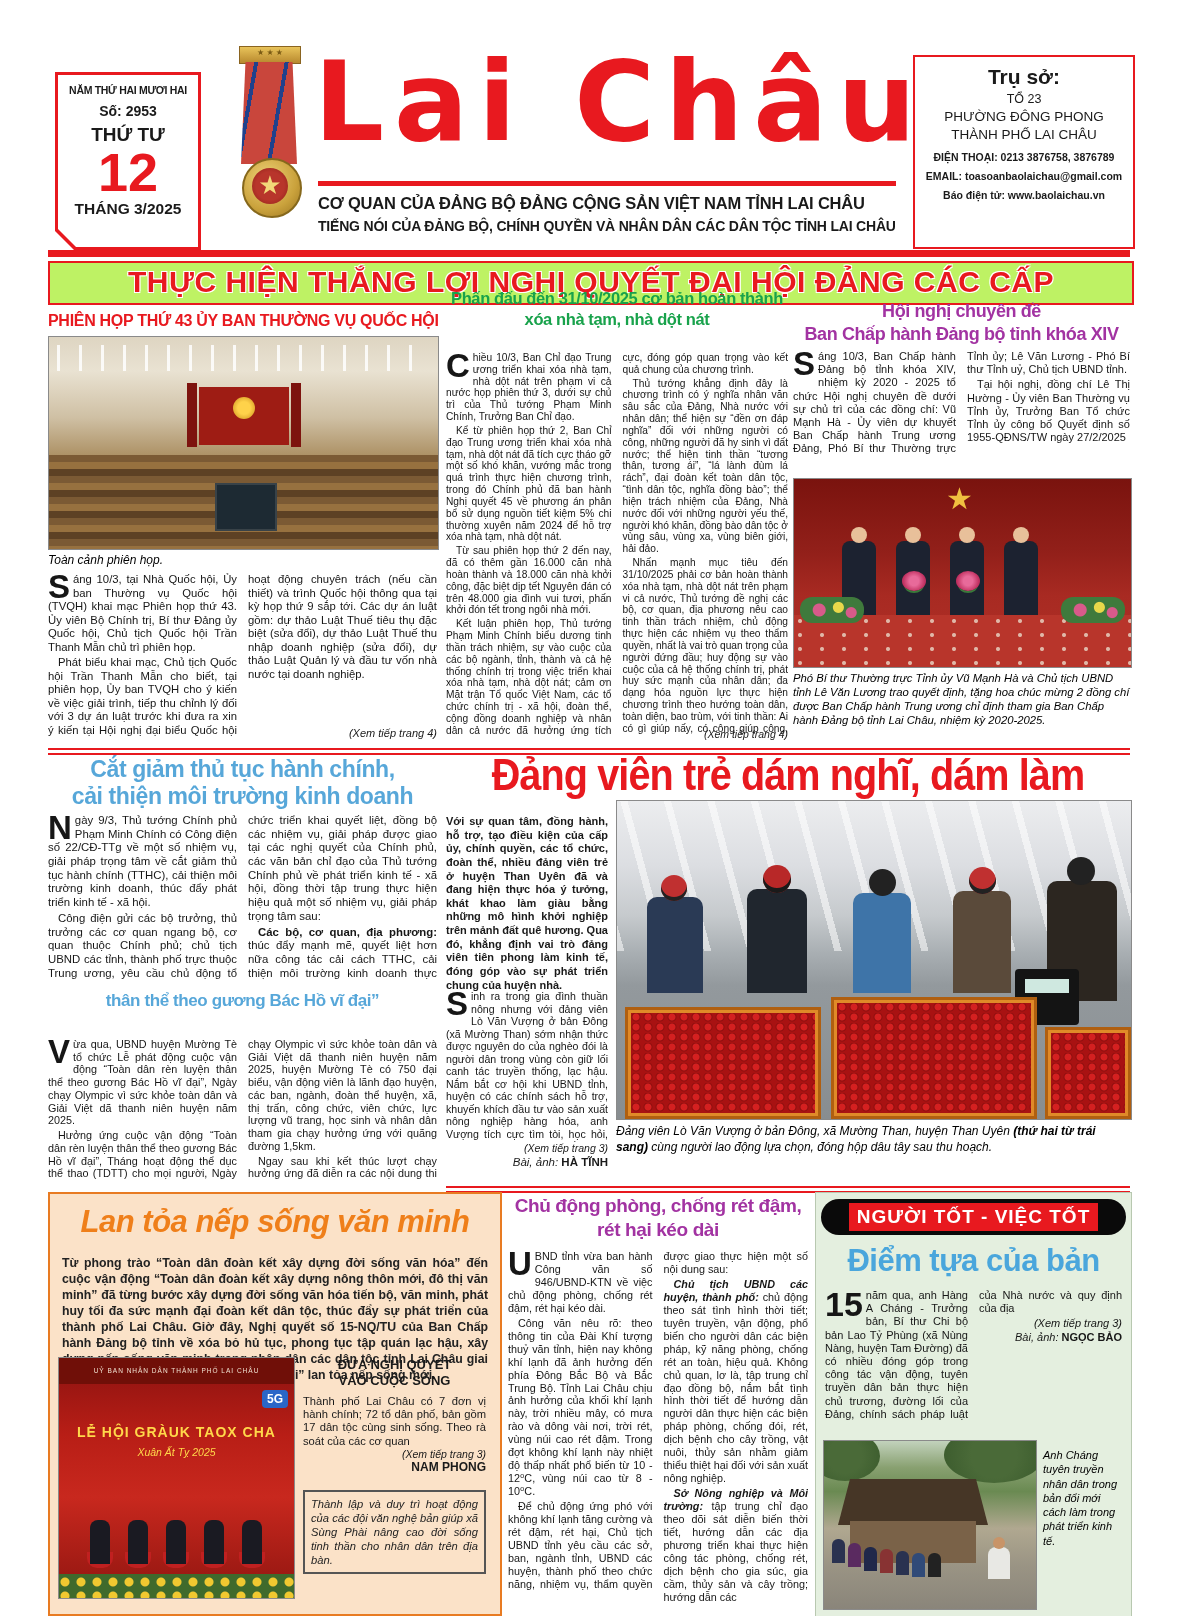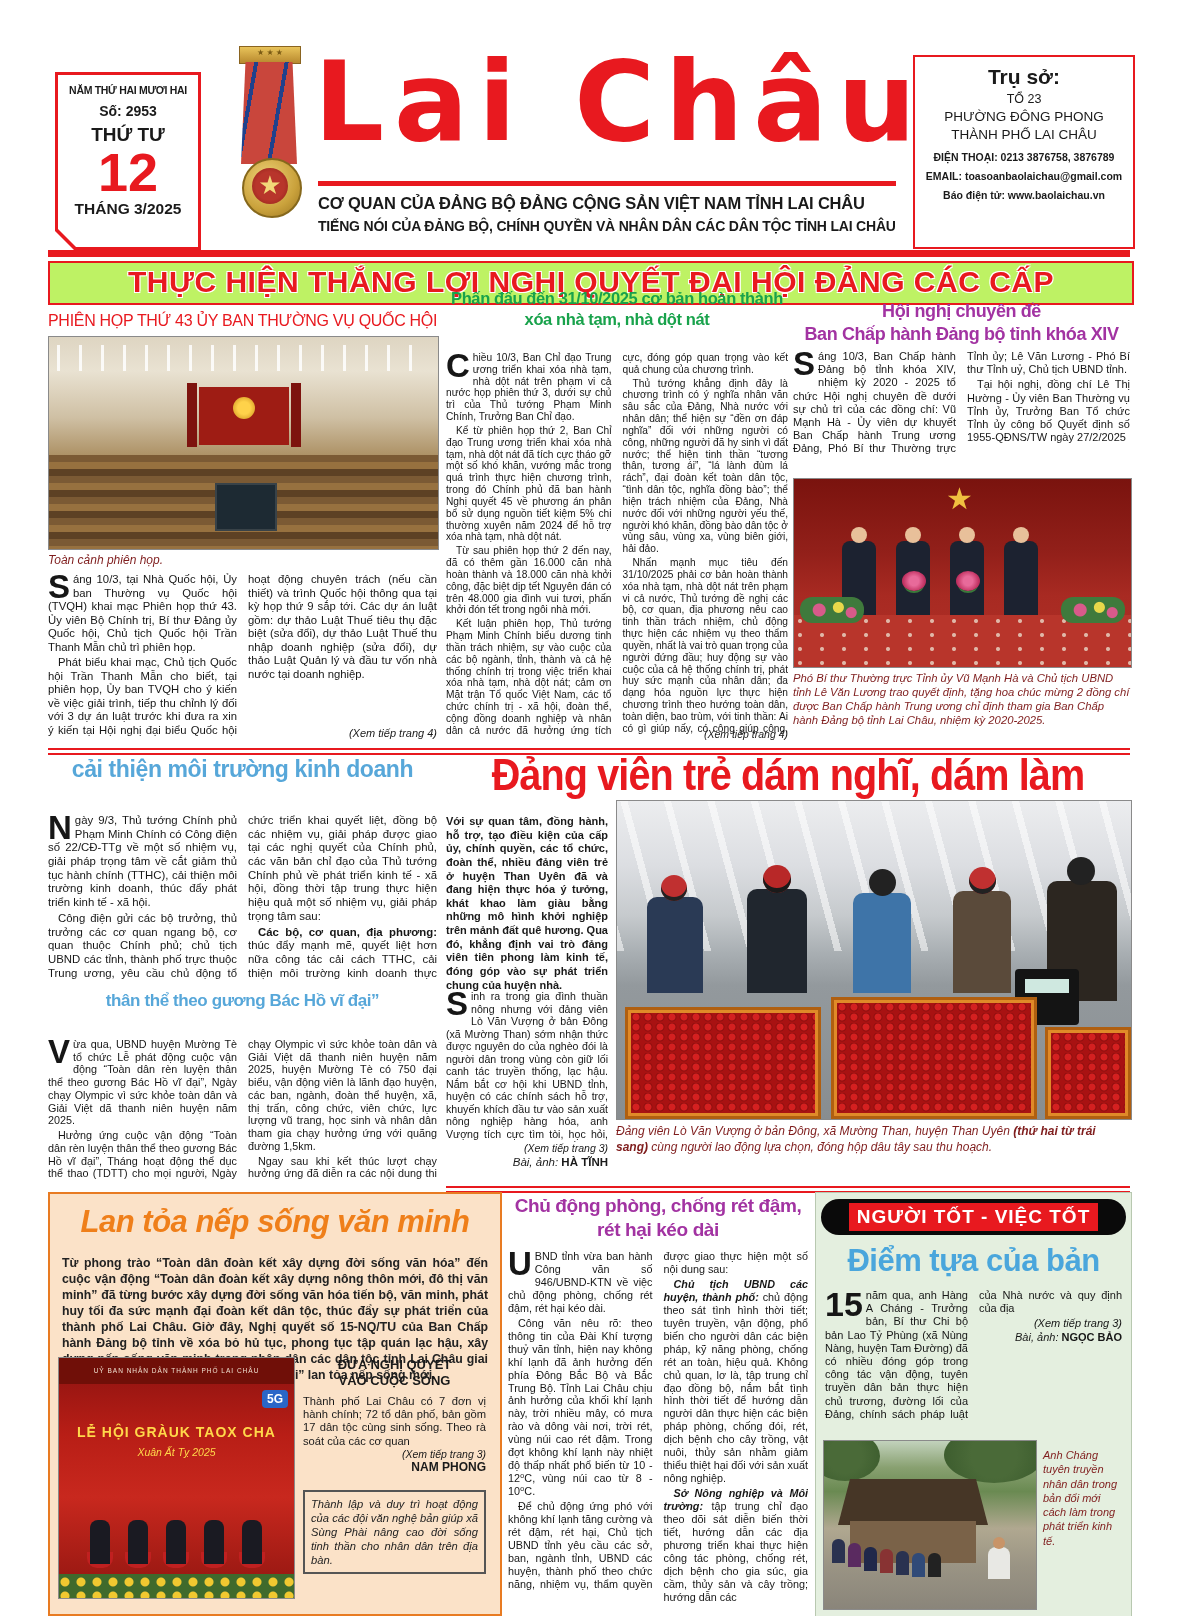--- a/index.html
+++ b/index.html
@@ -39,27 +39,27 @@
   .btxt{text-align:justify;color:#161616;}
   .cols2{column-count:2;column-gap:11px;column-fill:auto;overflow:hidden;}
   .btxt p{margin:0 0 2px 0;text-indent:10px;}
   .btxt p.first{text-indent:0;}
   .drop{float:left;font-size:33px;line-height:26px;font-weight:bold;padding:1px 3px 0 0;}
   .dropnum{float:left;font-size:34px;line-height:28px;font-weight:bold;padding:1px 3px 0 0;}
   .more{display:block;text-align:right;font-style:italic;}
   .credit{display:block;text-align:right;}
   .credit b{font-style:normal;}
   .credit i{font-style:italic;font-weight:normal;}
-  .caption{font-style:italic;color:#7f1d1d;}
+  .caption{font-style:italic;color:#000000;}
   .lead-bi{font-weight:bold;font-style:italic;}
   .lead-b{font-weight:bold;}
   .photo{position:absolute;overflow:hidden;border:1px solid #8a8a8a;}
   .sep{position:absolute;height:3px;border-top:2.5px solid #e8191f;border-bottom:2.5px solid #e8191f;}
   
-  .qh-head{left:48px;top:312px;width:389px;font-size:16px;font-weight:normal;color:#e8191f;text-align:center;white-space:nowrap;letter-spacing:-0.3px;}
+  .qh-head{left:48px;top:312px;width:389px;font-size:16px;font-weight:bold;color:#e8191f;text-align:center;white-space:nowrap;letter-spacing:-0.3px;}
   .qh-photo{left:48px;top:336px;width:389px;height:212px;background:linear-gradient(180deg,#ded5c2 0%,#e9e2d2 16%,#cfc0a4 38%,#a98c5e 58%,#8a6b40 78%,#6f5430 100%);}
   .qh-ceil{position:absolute;left:8px;top:8px;right:8px;height:26px;background:repeating-linear-gradient(90deg,rgba(255,255,255,.85) 0 3px,transparent 3px 22px);}
   .qh-panel{position:absolute;left:150px;top:50px;width:90px;height:58px;background:#9e1c14;}
   .qh-emblem{position:absolute;left:184px;top:60px;width:22px;height:22px;border-radius:50%;background:radial-gradient(circle,#ffd24a 40%,#e0a82e 75%);}
   .qh-flag{position:absolute;top:46px;width:10px;height:64px;background:#7d130e;}
   .qh-desks{position:absolute;left:0;right:0;top:118px;bottom:0;background:repeating-linear-gradient(180deg,#7b5a34 0 7px,#97713f 7px 14px,#5d4124 14px 21px);}
   .qh-screen{position:absolute;left:166px;top:146px;width:58px;height:44px;background:#1d2a33;border:2px solid #384248;}
   .qh-cap{left:48px;top:553px;width:389px;font-size:12px;}
   .qh-body{left:48px;top:573px;width:389px;height:170px;font-size:11.3px;line-height:1.2;}
   .qh-more{left:250px;top:727px;width:187px;font-size:11px;}
@@ -223,20 +223,21 @@
   <div class="hn-bq" style="left:162px;"></div>
   <div class="hn-carpet"></div>
   <div class="hn-fl" style="left:6px;"></div>
   <div class="hn-fl" style="right:6px;"></div>
 </div>
 <div class="abs hn-cap caption">Phó Bí thư Thường trực Tỉnh ủy Vũ Mạnh Hà và Chủ tịch UBND tỉnh Lê Văn Lương trao quyết định, tặng hoa chúc mừng 2 đồng chí được Ban Chấp hành Trung ương chỉ định tham gia Ban Chấp hành Đảng bộ tỉnh Lai Châu, nhiệm kỳ 2020-2025.</div>
 
 <div class="sep" style="left:48px;top:748px;width:1082px;"></div>
 
 <div class="abs cg-head">
+  <div>Cắt giảm thủ tục hành chính,</div>
   <div>cải thiện môi trường kinh doanh</div>
 </div>
 <div class="abs cg-body btxt cols2">
   <p class="first"><span class="drop">N</span><span>gày 9/3, Thủ tướng Chính phủ Phạm Minh Chính có Công điện số 22/CĐ-TTg về một số nhiệm vụ, giải pháp trọng tâm về cắt giảm thủ tục hành chính (TTHC), cải thiện môi trường kinh doanh, thúc đẩy phát triển kinh tế - xã hội.</span></p>
   <p>Công điện gửi các bộ trưởng, thủ trưởng các cơ quan ngang bộ, cơ quan thuộc Chính phủ; chủ tịch UBND các tỉnh, thành phố trực thuộc Trung ương, yêu cầu chủ động tổ chức triển khai quyết liệt, đồng bộ các nhiệm vụ, giải pháp được giao tại các nghị quyết của Chính phủ, các văn bản chỉ đạo của Thủ tướng Chính phủ về phát triển kinh tế - xã hội, đồng thời tập trung thực hiện hiệu quả một số nhiệm vụ, giải pháp trọng tâm sau:</p>
   <p><span class="lead-b">Các bộ, cơ quan, địa phương:</span><span> thúc đẩy mạnh mẽ, quyết liệt hơn nữa công tác cải cách TTHC, cải thiện môi trường kinh doanh thực chất, hiệu quả. Cụ thể, tập trung rà soát kỹ lưỡng, cắt giảm, đơn giản hóa quy định, TTHC liên quan đến hoạt động đầu tư, sản xuất, kinh doanh và đời sống người dân, bảo đảm</span></p>
 
 </div>
 
 <div class="abs pd-head">

